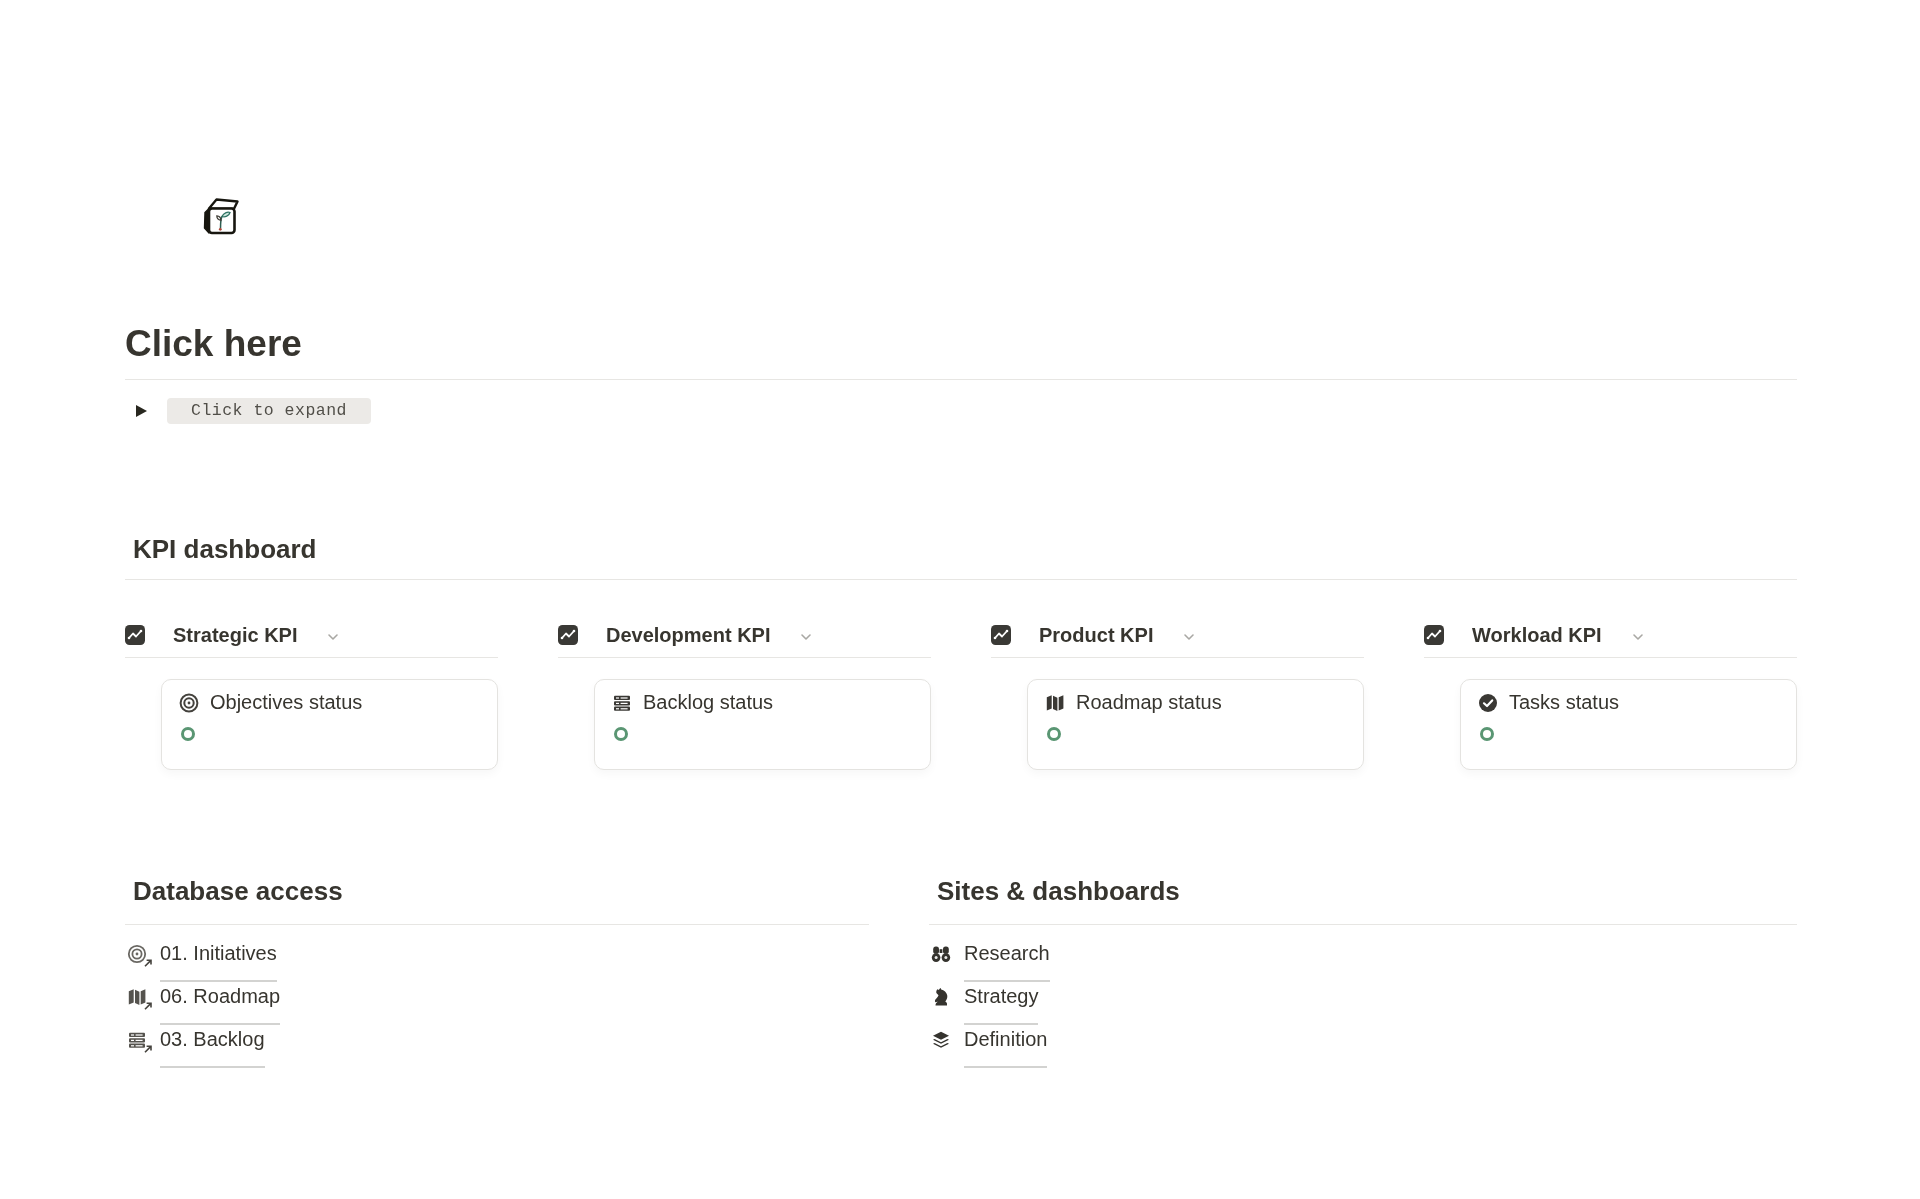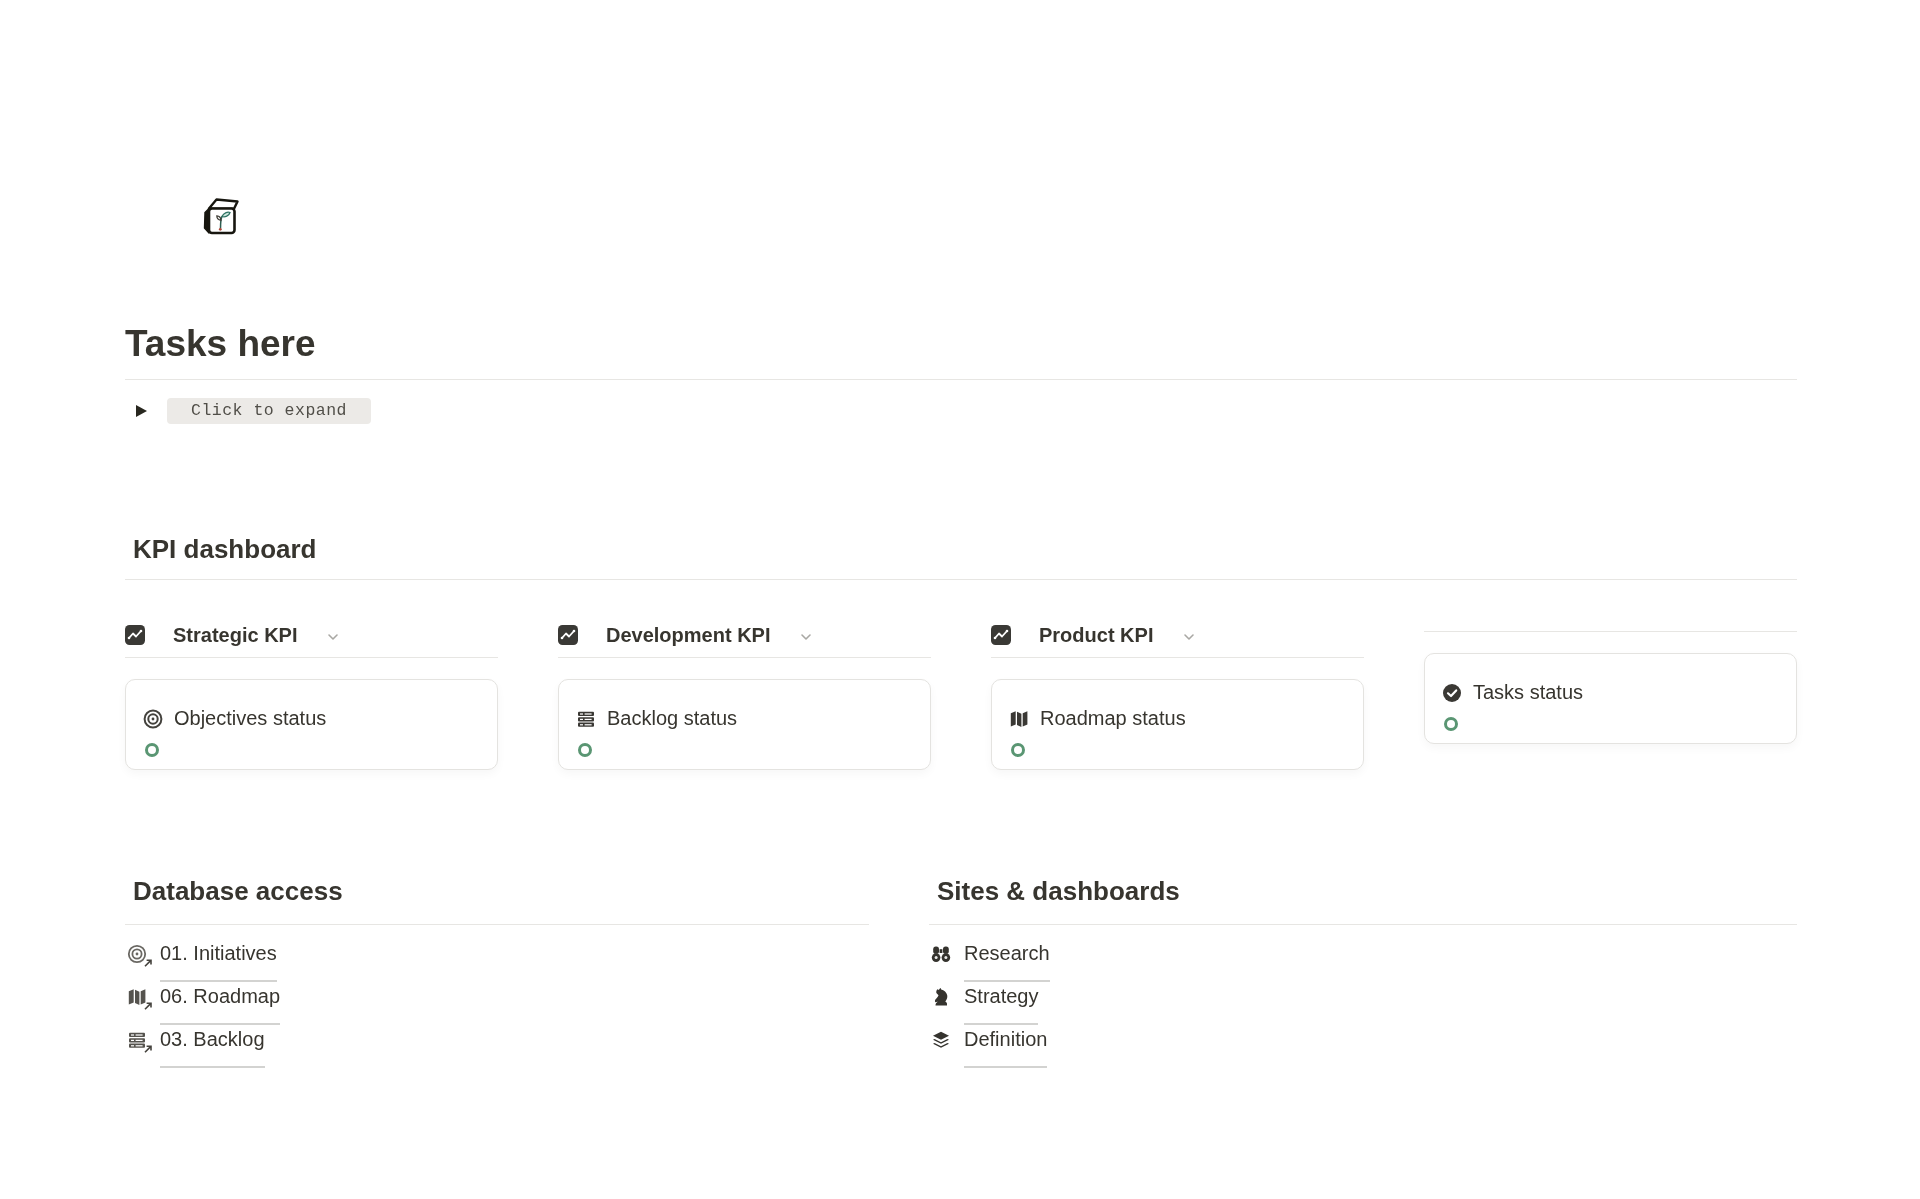--- a/index.html
+++ b/index.html
@@ -41,21 +41,21 @@
   .kpi-heading { margin-top: 107px; }
   .kpi-grid { margin-top: 42px; display: flex; gap: 60px; }
   .kpi-col { width: 373px; }
   .kpi-header { display: flex; align-items: center; gap: 28px; height: 26px; cursor: pointer; }
   .kpi-title { font-size: 20px; font-weight: 600; }
   .chev { margin-left: 2px; margin-top: 3px; }
   .kpi-card {
     margin-top: 21px; height: 91px;
     border: 1px solid #e4e3e0; border-radius: 10px;
     box-shadow: 0 4px 10px rgba(15,15,15,.035);
-    padding: 27px 16px; background: #fff; cursor: pointer;
+    padding: 11px 16px; background: #fff; cursor: pointer; margin-left: 36px;
   }
   .card-title { display: flex; align-items: center; gap: 10px; font-size: 20px; font-weight: 500; }
   .ring {
     margin: 13px 0 0 3px; width: 14px; height: 14px;
     border: 3.5px solid #5A9673; border-radius: 50%;
   }
 
   .bottom { margin-top: 97px; display: flex; gap: 60px; }
   .bcol-left { width: 744px; }
   .bcol-right { width: 868px; }
@@ -80,21 +80,21 @@
       <path d="M13 15.5 L13 40 L8.5 35 L9 19.5 Z" fill="#17160f" stroke="#17160f" stroke-width="1.4" stroke-linejoin="round"></path>
       <rect x="13" y="15.5" width="25.5" height="24.5" rx="3" fill="#ffffff" stroke="#17160f" stroke-width="2.6"></rect>
       <path d="M24.5 35 C24.8 30 24.2 27 26 23.5" stroke="#2e5d50" stroke-width="1.5" fill="none" stroke-linecap="round"></path>
       <path d="M26 23.5 C27.5 20 31.5 18.5 34 19.5 C33 23 29 24.5 26 23.5 Z" fill="#cfe8df" stroke="#2e7263" stroke-width="1.3"></path>
       <path d="M25 27.5 C22.5 27 20.8 25 20.8 22.8 C23.4 23 25 25 25 27.5 Z" fill="#ffffff" stroke="#3c3a33" stroke-width="1.2"></path>
       <circle cx="24.3" cy="36.3" r="1.4" fill="#ad4436"></circle>
     </svg>
   </div>
 
 
-  <h2 class="h1">Tasks here</h2>
+  <h2 class="h1">Click here</h2>
   <div class="divider"></div>
   <div class="toggle-row">
     <span class="tri"></span>
     <span class="chip">Click to expand</span>
   </div>
 
   <h2 class="h2 kpi-heading">KPI dashboard</h2>
   <div class="divider"></div>
 
   <div class="kpi-grid">
@@ -186,20 +186,32 @@
               <path d="M14.7 5.2 L19.4 3.2 L19.4 16.6 L14.7 18.6 Z"></path>
             </g>
           </svg>
           <span>Roadmap status</span>
         </div>
         <div class="ring"></div>
       </div>
     </div>
 
     <div class="kpi-col">
+      <div class="kpi-header">
+        <svg width="20" height="20" viewBox="0 0 20 20">
+          <rect width="20" height="20" rx="4.5" fill="#3a3935"></rect>
+          <path d="M4 13 L8 8.5 L11 11.5 L16 6" stroke="#fff" stroke-width="1.8" fill="none" stroke-linecap="round" stroke-linejoin="round"></path>
+          <circle cx="4" cy="13" r="1.3" fill="#fff"></circle>
+            <circle cx="16" cy="6" r="1.3" fill="#fff"></circle>
+        </svg>
+        <span class="kpi-title">Workload KPI</span>
+        <svg class="chev" width="12" height="8" viewBox="0 0 12 8">
+          <path d="M2 2 L6 6 L10 2" stroke="#a9a8a4" stroke-width="1.6" fill="none" stroke-linecap="round" stroke-linejoin="round"></path>
+        </svg>
+      </div>
       <div class="divider col"></div>
       <div class="kpi-card">
         <div class="card-title">
           <svg width="22" height="22" viewBox="0 0 22 22">
             <circle cx="11" cy="11" r="9" fill="#3a3834"></circle>
             <path d="M7 11.3 L10 14 L15.2 8.4" stroke="#fff" stroke-width="2.2" fill="none" stroke-linecap="round" stroke-linejoin="round"></path>
           </svg>
           <span>Tasks status</span>
         </div>
         <div class="ring"></div>

